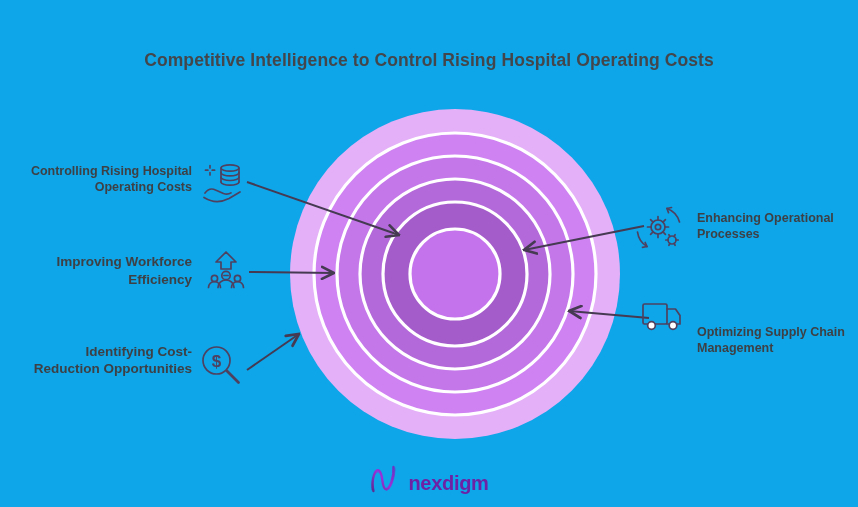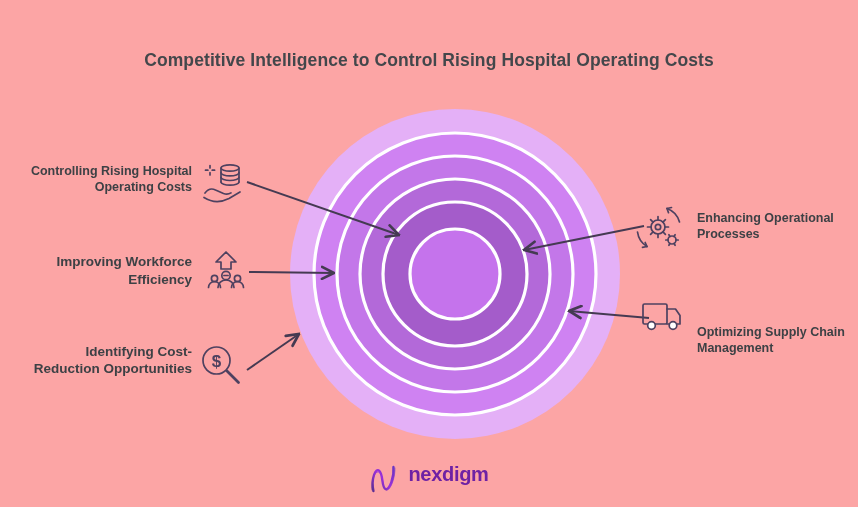--- a/index.html
+++ b/index.html
@@ -1,17 +1,17 @@
 <!DOCTYPE html>
 <html><head>
 <meta charset="utf-8">
 <style>
   html,body { margin:0; padding:0; background:#ffffff; }
   .canvas {
-    position:relative; width:858px; height:507px; background:#fca5a5;
+    position:relative; width:858px; height:507px; background:#0ea5e9;
     overflow:hidden; font-family:"Liberation Sans", sans-serif;
   }
   .title {
     position:absolute; top:50px; left:0; width:100%; text-align:center;
     font-size:17.5px; font-weight:700; color:#43474b; letter-spacing:0.1px;
   }
   .rings-svg { position:absolute; left:289px; top:108px; }
   .arrows-svg { position:absolute; left:0; top:0; pointer-events:none; }
   .label {
     position:absolute; color:#3d4145; white-space:pre-line;
@@ -24,21 +24,21 @@
   .r2 { left:697px; top:301px; width:158px; font-size:12.5px; font-weight:600; line-height:16px;margin-top:23px; }
   .icon { position:absolute; }
   .icon svg { display:block; }
   .i1 { left:198px; top:156px; }
   .i2 { left:203px; top:249px; }
   .i3 { left:197px; top:341px; }
   .i4 { left:634px; top:202px; }
   .i5 { left:639px; top:296px; }
   .logo {
     position:absolute; top:463px; left:50%; transform:translateX(-50%);
-    display:flex; align-items:flex-start; gap:11px;
+    display:flex; align-items:flex-end; gap:11px;
   }
   .logo-text {
     font-size:20px; font-weight:700; color:#6e21a4; letter-spacing:-0.3px;
   }
 </style>
 </head>
 <body>
 
 <div class="canvas">
 

